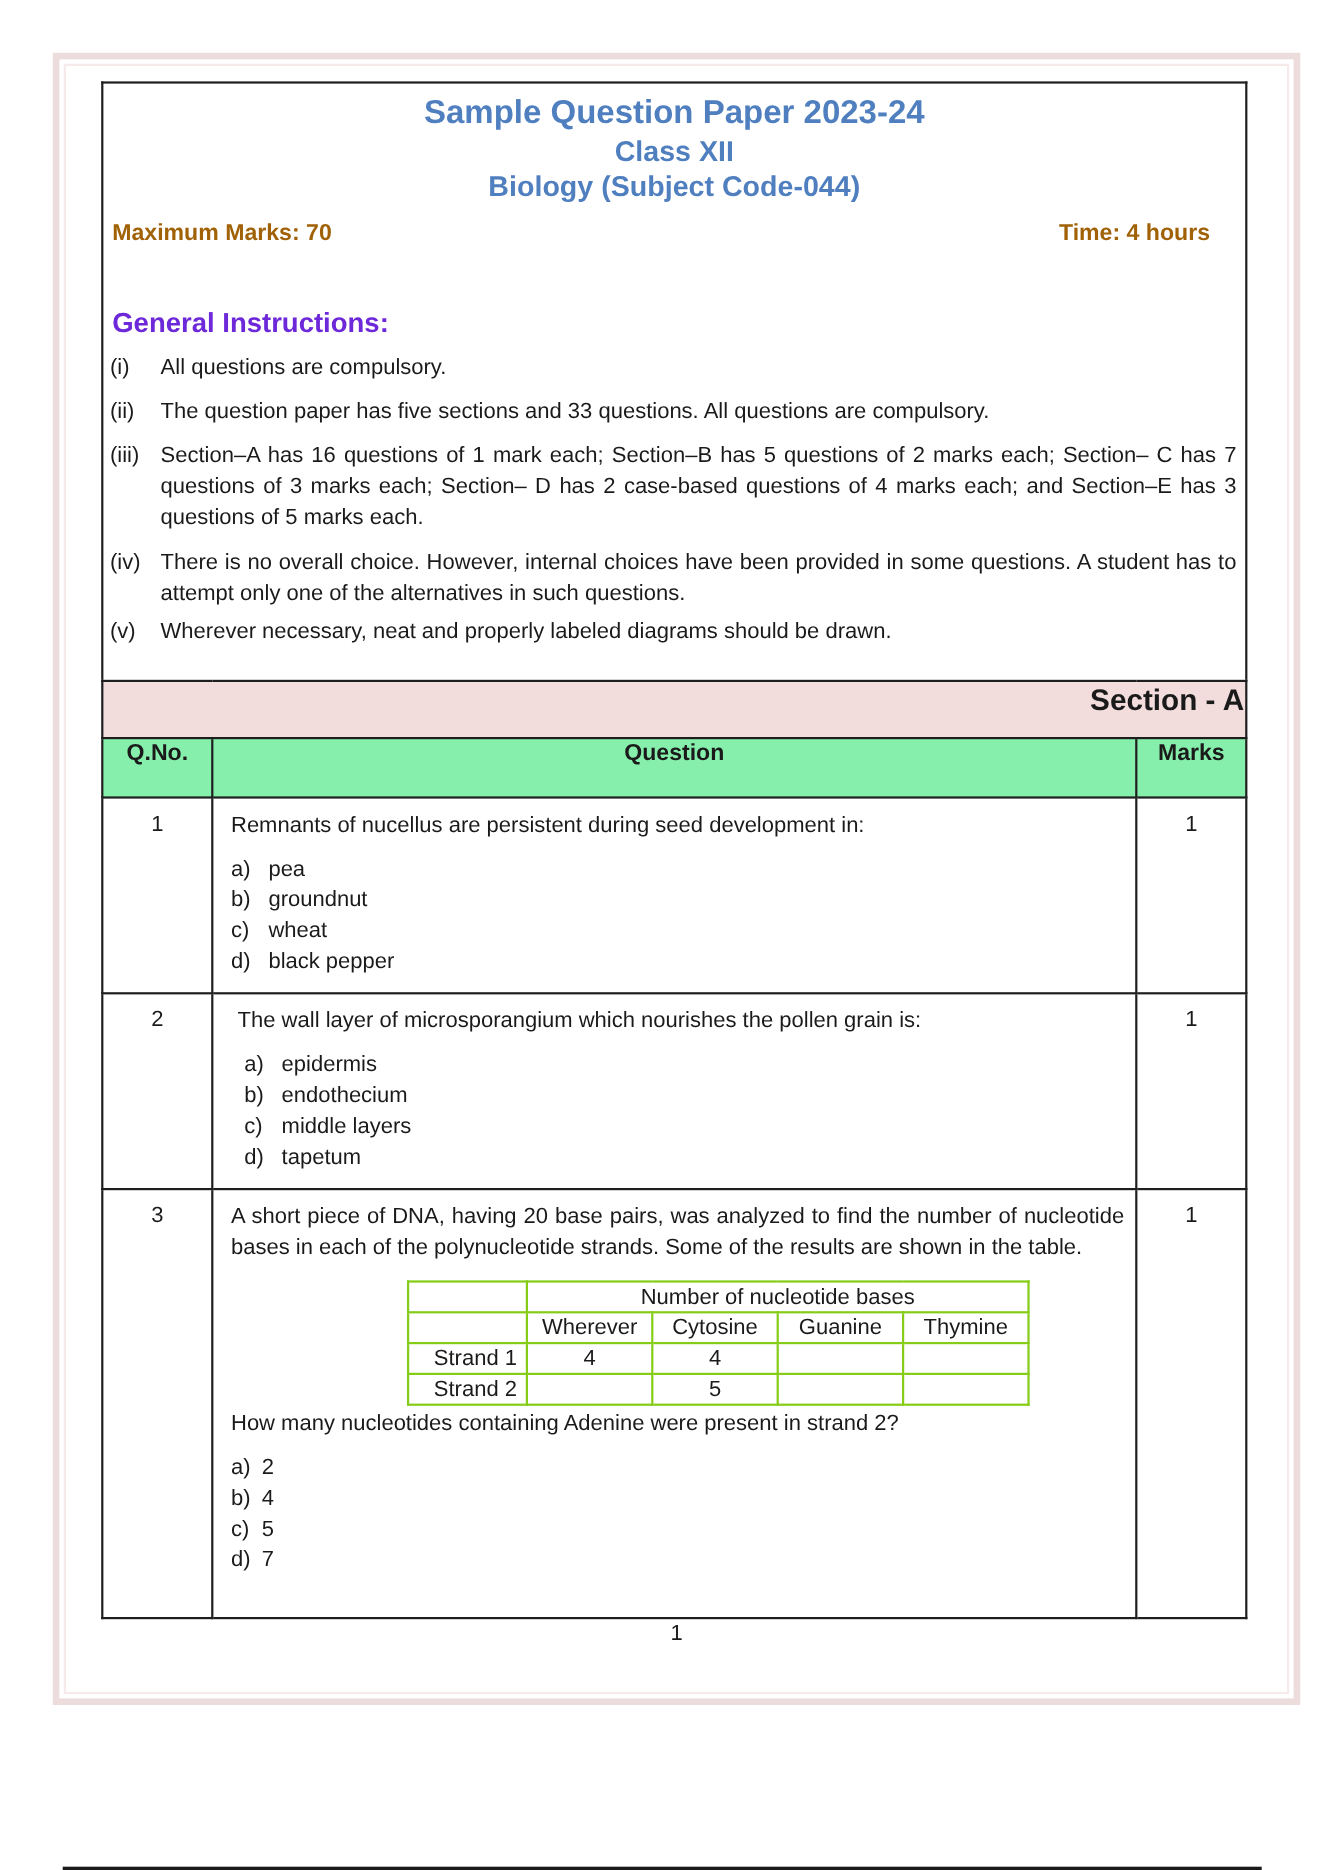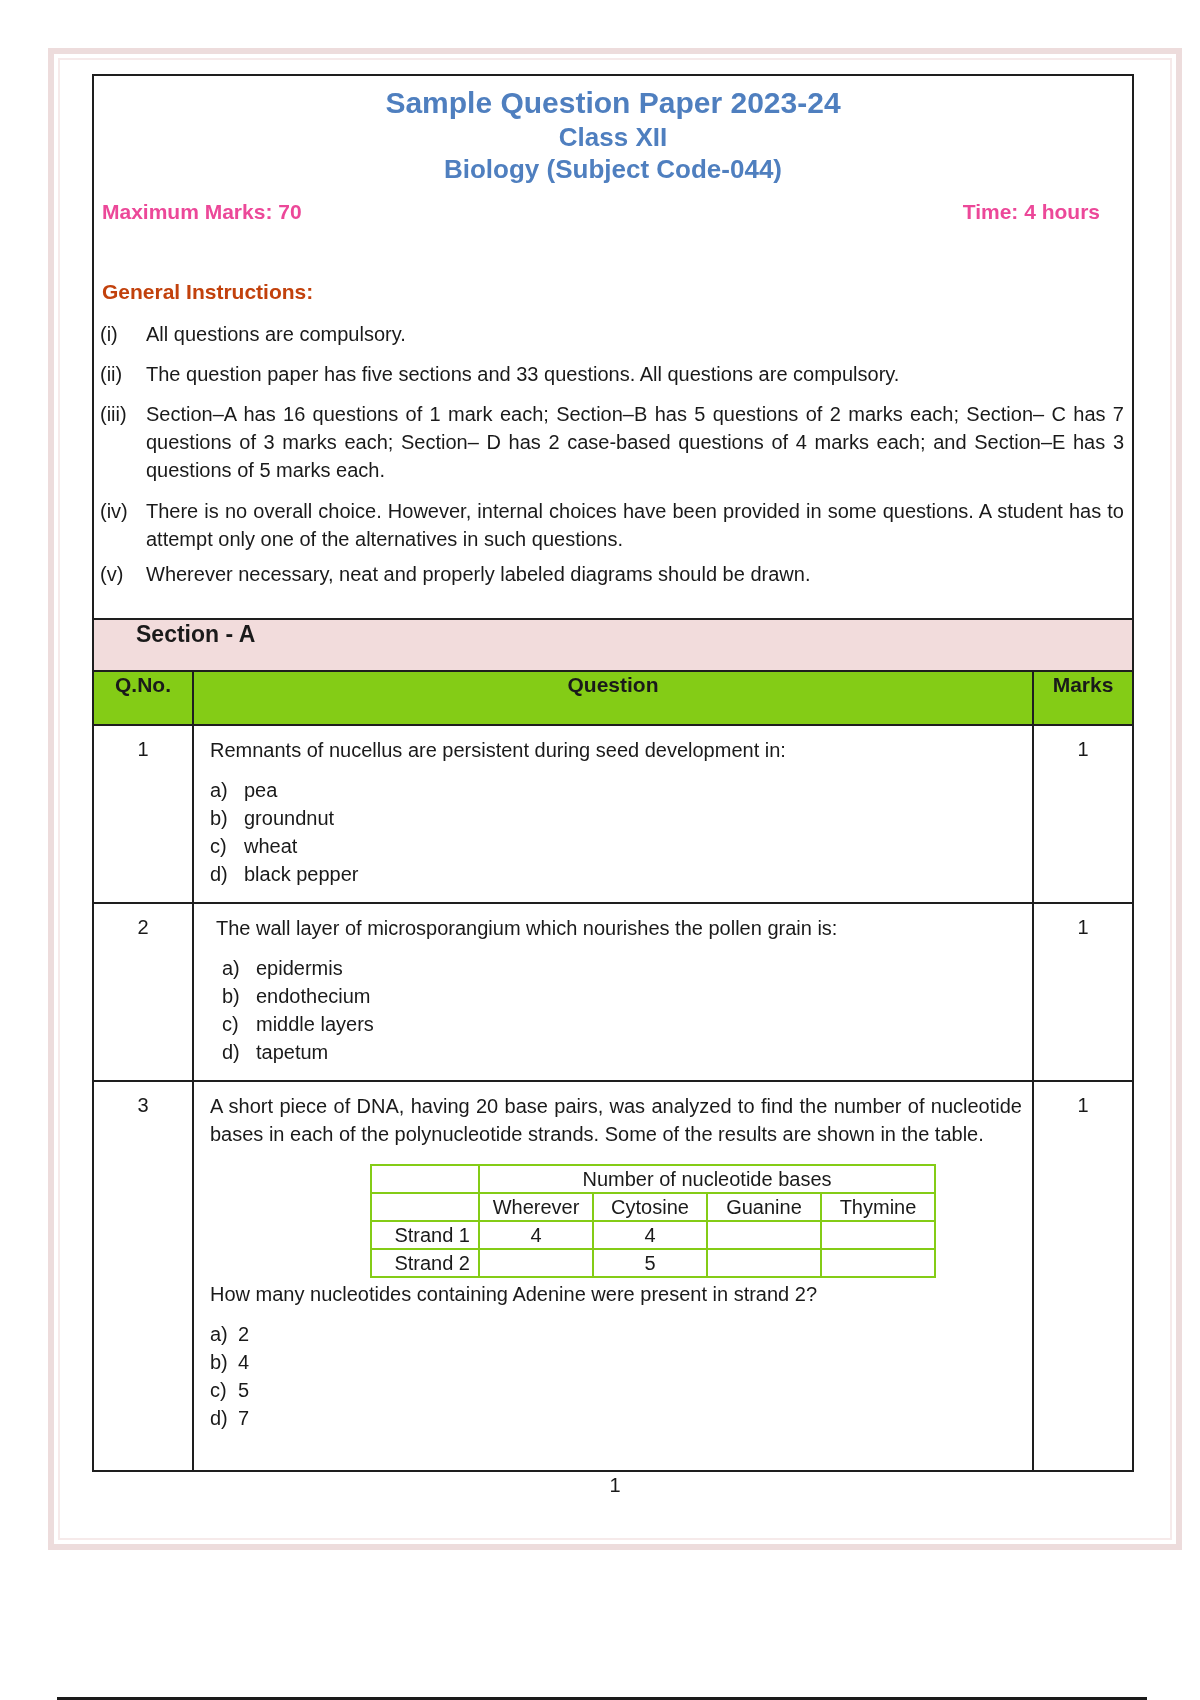--- a/index.html
+++ b/index.html
@@ -11,35 +11,35 @@
   .page-frame::after { content: ""; position: absolute; left: 4px; top: 4px; right: 4px; bottom: 4px;
                 border: 2px solid #f6eaea; pointer-events: none; }
 
   .header-box { position: absolute; left: 92px; top: 74px; width: 1042px; height: 544px;
                 box-sizing: border-box; border: 2px solid #1e1e1e; border-bottom: none; padding-left: 16px; }
 
   .title { position: absolute; left: 0; right: 0; text-align: center; color: #4f7fbf; font-weight: bold; }
   .t1 { top: 10px; font-size: 30px; }
   .t2 { top: 46px; font-size: 26px; }
   .t3 { top: 78px; font-size: 26px; }
-  .meta { position: absolute; top: 124px; color: #ec4899; font-weight: bold; font-size: 21px; }
+  .meta { position: absolute; top: 124px; color: #a16207; font-weight: bold; font-size: 21px; }
   .meta.left { left: 8px; }
   .meta.right { right: 32px; }
-  .gi-head { position: absolute; left: 8px; top: 204px; color: #c2410c; font-weight: bold; font-size: 21px; }
+  .gi-head { position: absolute; left: 8px; top: 204px; color: #6d28d9; font-weight: bold; font-size: 25px; }
 
   .instr { position: absolute; left: 6px; right: 8px; font-size: 20px; line-height: 28px; display: flex; }
   .instr .num { width: 46px; flex: none; }
   .instr .txt { flex: 1; text-align: justify; }
   .i1 { top: 244px; } .i2 { top: 284px; } .i3 { top: 324px; } .i4 { top: 421px; } .i5 { top: 484px; }
 
   table.qtable { position: absolute; left: 92px; top: 618px; width: 1042px; border-collapse: collapse;
                  font-size: 20px; }
   table.qtable td, table.qtable th { border: 2px solid #1e1e1e; vertical-align: top; }
-  .sec-row th { background: #f2dcdc; height: 48px; font-size: 23px; text-align: left; vertical-align: middle; padding-left: 42px; }
-  .hdr-row th { background: #84cc16; height: 50px; font-size: 21px; vertical-align: middle; }
+  .sec-row th { background: #f2dcdc; height: 48px; font-size: 27px; text-align: right; vertical-align: middle; padding-left: 42px; }
+  .hdr-row th { background: #86efac; height: 50px; font-size: 21px; vertical-align: middle; }
   .col-qno { width: 96px; }
   .col-marks { width: 96px; }
   .qno-cell, .marks-cell { text-align: center; padding-top: 12px; }
   .q-cell { padding: 10px 10px 14px 16px; }
   .q-stem { line-height: 28px; text-align: justify; }
   .opts { margin-top: 12px; line-height: 28px; }
   .opt { display: flex; }
   .opt .ol { width: 34px; flex: none; }
   .opts.tight .opt .ol { width: 28px; }
 

